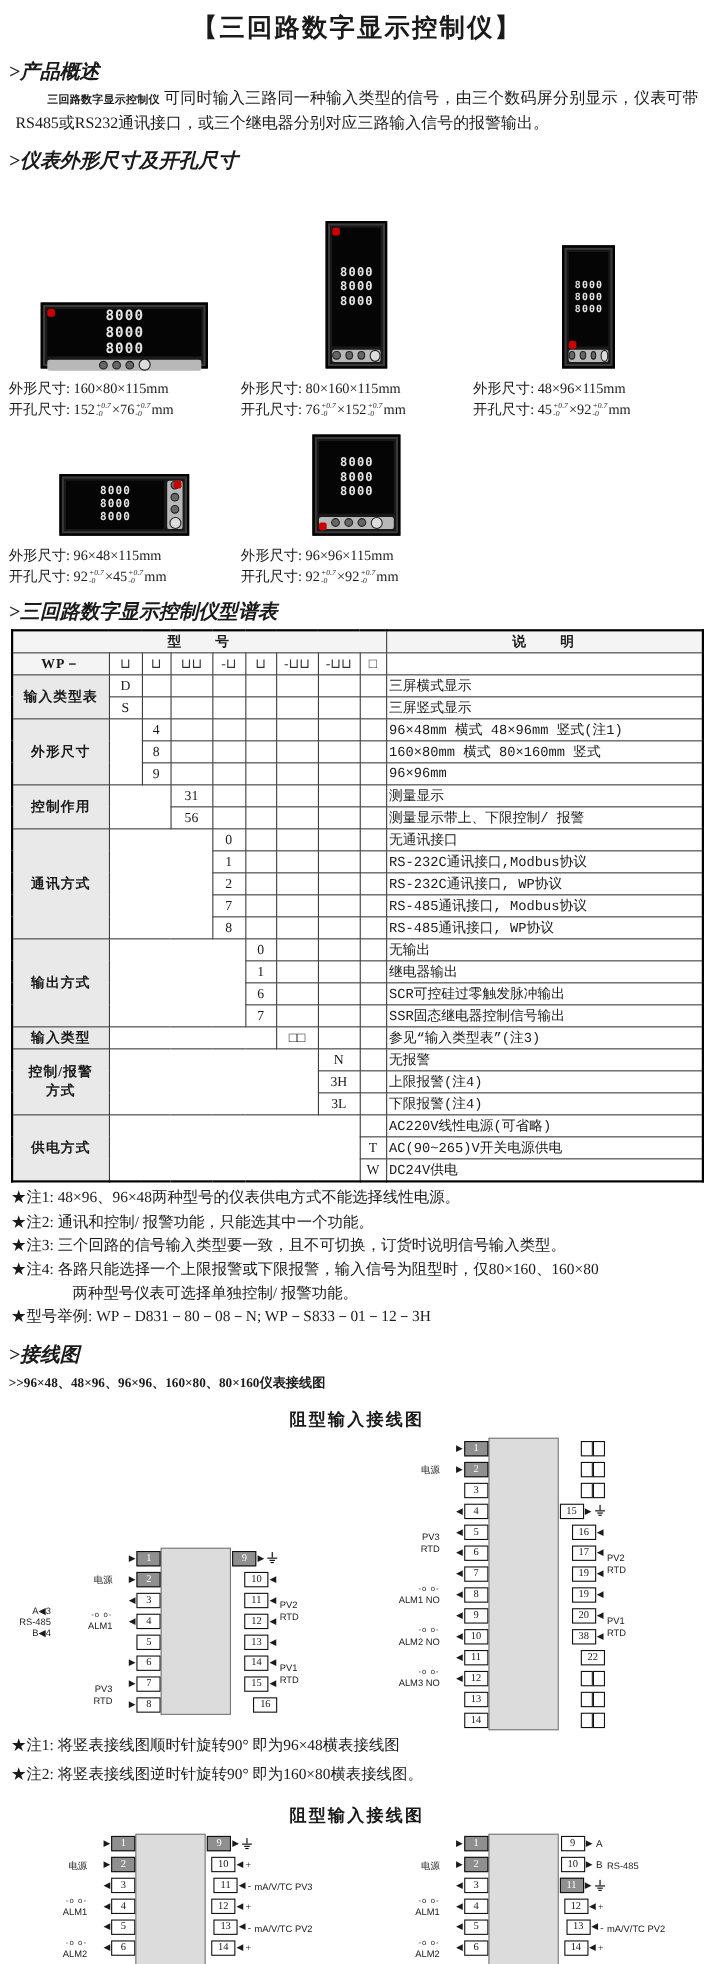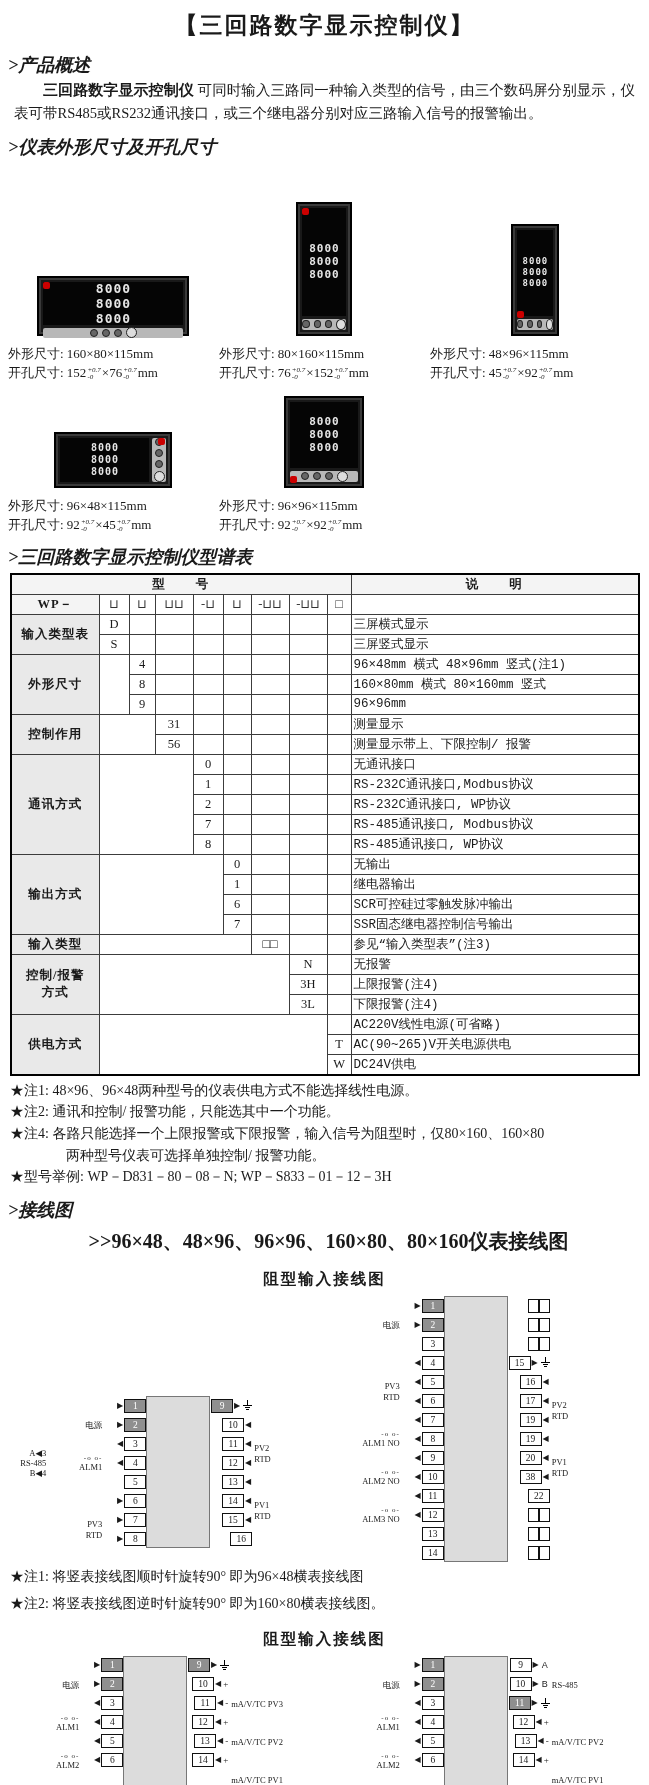--- a/index.html
+++ b/index.html
@@ -1,23 +1,23 @@
 <!DOCTYPE html>
 <html><head>
 <meta charset="utf-8">
 <style>
   html,body { margin:0; padding:0; background:#fff; }
   body { font-family:"Liberation Serif", serif; color:#1a1a1a; }
   #page { width:649px; min-height:1785px; margin:0 auto; background:#fff; padding:6px 0 20px 0; box-sizing:border-box; }
 
   .doc-title { text-align:center; font-size:23px; font-weight:bold; letter-spacing:2px; padding:4px 0 2px 0; }
   .h1 { font-size:18px; font-weight:bold; font-style:italic; margin:10px 0 2px 8px; }
-  .h2 { font-size:20px; font-weight:bold; margin:6px 0 2px 8px;text-align:center; }
+  .h2 { font-size:12px; font-weight:bold; margin:6px 0 2px 8px; }
   .para { font-size:14.5px; line-height:1.55; margin:2px 14px 4px 14px; text-align:justify; }
-  .para .lead { font-weight:bold; font-size:15px; }
+  .para .lead { font-weight:bold; font-size:10px; }
   .indent { text-indent:2em; }
 
   
   .dimrow { display:flex; margin:4px 8px 2px 8px; }
   .dimcol { width:33.33%; display:flex; flex-direction:column; justify-content:flex-end; box-sizing:border-box; }
   .instwrap { align-self:center; margin-bottom:8px; }
   .cap { font-size:13px; line-height:1.5; white-space:nowrap; }
   .tol { display:inline-flex; flex-direction:column; vertical-align:middle; font-size:7px; line-height:1; margin:0 1px; }
   .inst { position:relative; background:#191919; border:2px solid #000; box-shadow: inset 0 0 0 2px #3a3a3a; display:flex; flex-direction:column; padding:4px; box-sizing:border-box; }
   .inst.hrz { flex-direction:row; }
@@ -59,21 +59,21 @@
   .tbody { background:#dcdcdc; border:1px solid #777; align-self:stretch; }
   .term { display:flex; align-items:center; font-size:9px; white-space:nowrap; }
   .term.L { justify-content:flex-end; }
   .term.R { justify-content:flex-end; }
   .tbox { width:22px; height:14px; box-sizing:border-box; border:1px solid #111; background:#fff; font-size:9.5px; text-align:center; line-height:12px; font-family:"Liberation Serif", serif; flex:0 0 auto; }
   .tbox.gray { background:#8f8f8f; color:#fff; }
   .tbox.emp { width:11px; }
   .arr { font-size:8px; line-height:1; margin:0 1px; }
   .sgn { font-size:9px; margin:0 1px; }
   .tag { font-size:9px; margin:0 2px; font-family:"Liberation Sans", sans-serif; }
-  .tgl { font-size:8.5px; line-height:1.2; display:flex; flex-direction:column; justify-content:center; font-family:Liberation Serif, serif; white-space:nowrap; padding:0 2px; overflow:visible;margin-top:20px; }
+  .tgl { font-size:8.5px; line-height:1.2; display:flex; flex-direction:column; justify-content:center; font-family:Liberation Sans, sans-serif; white-space:nowrap; padding:0 2px; overflow:visible;margin-top:20px; }
   .tgl.L { align-items:flex-end; text-align:right; }
   .tgl.R { align-items:flex-start; }
   .tgl .sw { font-size:7px; letter-spacing:1px; color:#222; }
   .gnd { display:inline-block; width:9px; height:11px; position:relative; margin-left:2px; flex:0 0 auto; }
   .gnd i { position:absolute; background:#000; display:block; }
   .gnd .gs { left:4px; top:0; width:1px; height:5px; }
   .gnd .g1 { left:0; top:5px; width:9px; height:1px; }
   .gnd .g2 { left:2px; top:7px; width:5px; height:1px; }
   .gnd .g3 { left:3px; top:9px; width:3px; height:1px; }
   .wnote { font-size:14px; line-height:1.6; margin:4px 10px; }
@@ -442,20 +442,21 @@
         <tr>
           <td class="code">W</td>
           <td class="desc">DC24V供电</td>
         </tr>
       </tbody>
     </table>
 
   <div id="notes">
       <div class="note">★注1: 48×96、96×48两种型号的仪表供电方式不能选择线性电源。</div>
       <div class="note">★注2: 通讯和控制/ 报警功能，只能选其中一个功能。</div>
+      <div class="note">★注3: 三个回路的信号输入类型要一致，且不可切换，订货时说明信号输入类型。</div>
       <div class="note">★注4: 各路只能选择一个上限报警或下限报警，输入信号为阻型时，仅80×160、160×80</div>
       <div class="note ind">两种型号仪表可选择单独控制/ 报警功能。</div>
       <div class="note">★型号举例: WP－D831－80－08－N; WP－S833－01－12－3H</div>
     </div>
 
   <div class="h1">&gt;接线图</div>
   <div class="h2">&gt;&gt;96×48、48×96、96×96、160×80、80×160仪表接线图</div>
 
   <div class="wtitle">阻型输入接线图</div>
   <div class="wirerow">

